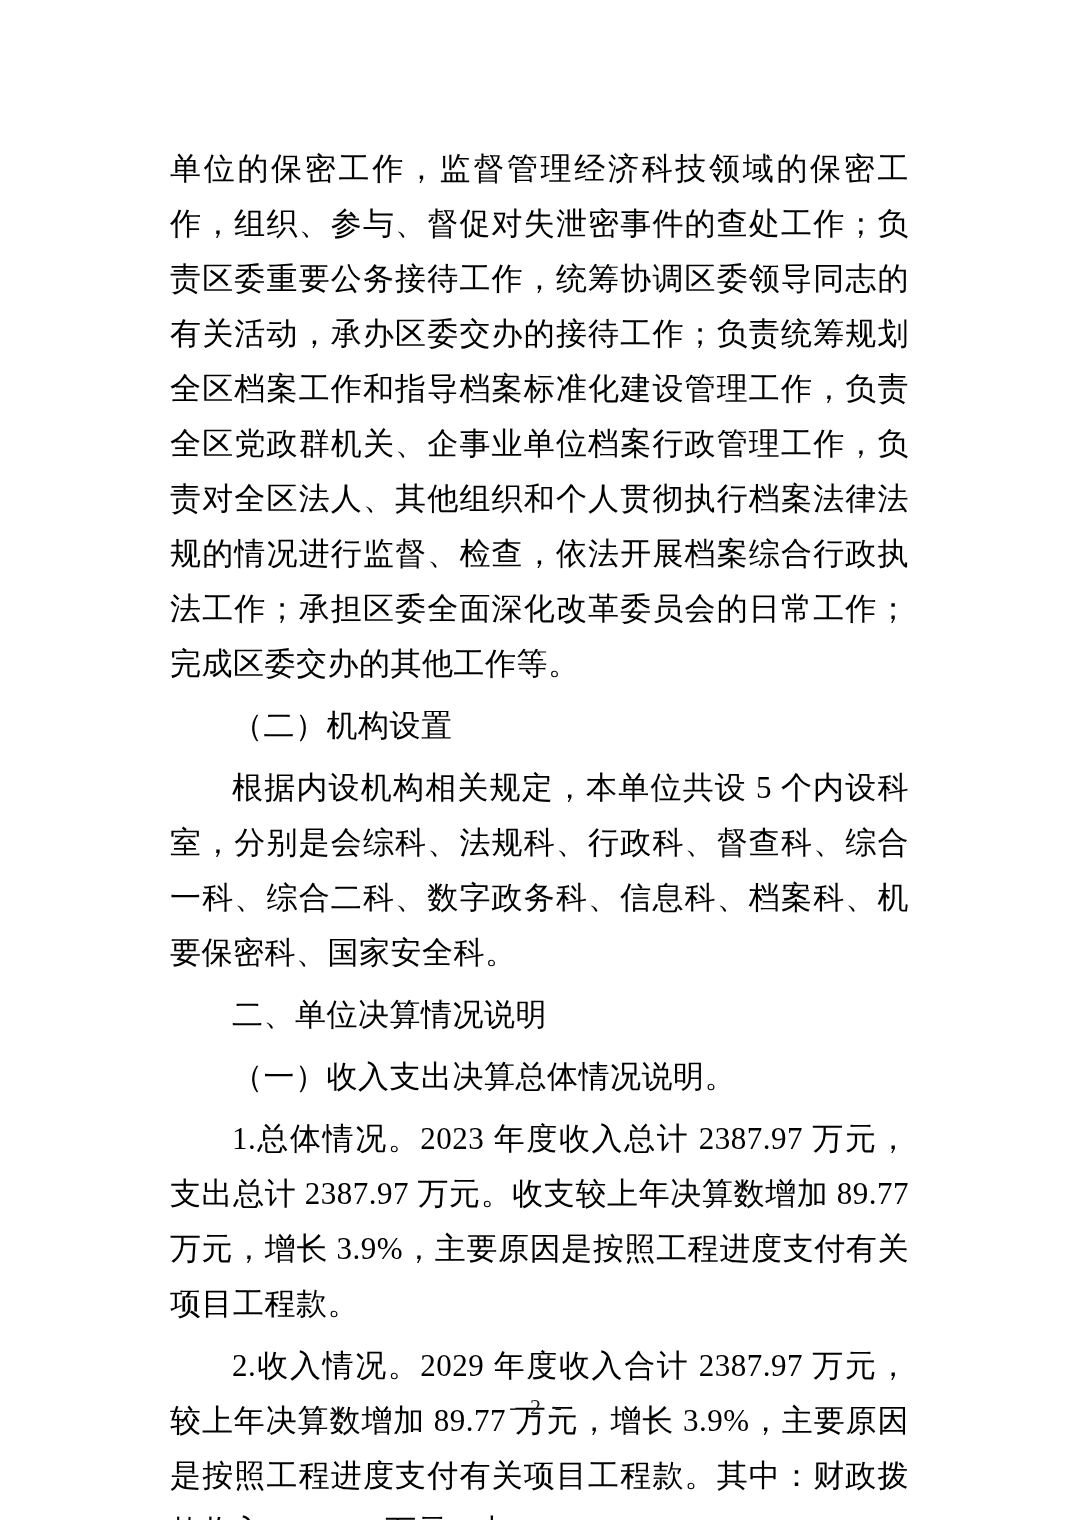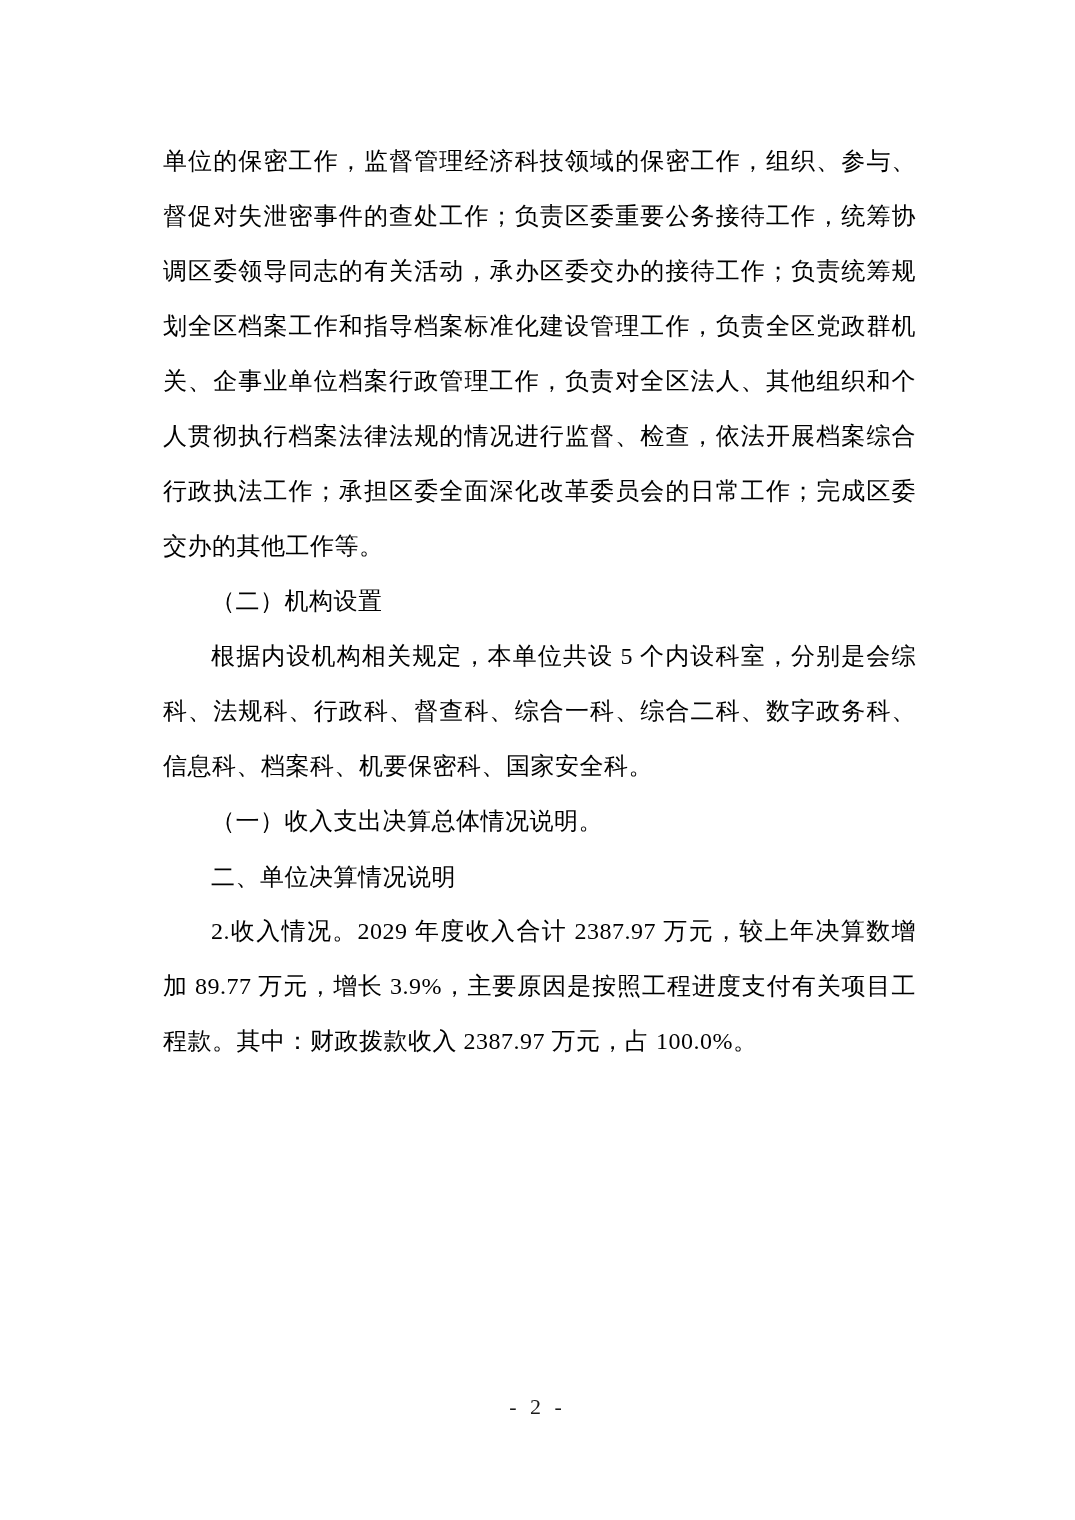--- a/index.html
+++ b/index.html
@@ -23,22 +23,22 @@
       height: 1520px;
       background: #ffffff;
     }
     .content {
       position: absolute;
       left: 163px;
       top: 134px;
       width: 753px;
     }
     .content p {
-      margin: 0;
-      font-size: 24px;
+      margin: 7px;
+      font-size: 31px;
       line-height: 55px;
       text-align: justify;
       text-justify: inter-ideograph;
       letter-spacing: 0.5px;
       font-weight: 400;
     }
     .indent {
       text-indent: 2em;
     }
     
@@ -65,18 +65,19 @@
     }
   </style>
 </head>
 <body>
 
 <div class="page">
   <div class="content">
     <p>单位的保密工作，监督管理经济科技领域的保密工作，组织、参与、督促对失泄密事件的查处工作；负责区委重要公务接待工作，统筹协调区委领导同志的有关活动，承办区委交办的接待工作；负责统筹规划全区档案工作和指导档案标准化建设管理工作，负责全区党政群机关、企事业单位档案行政管理工作，负责对全区法人、其他组织和个人贯彻执行档案法律法规的情况进行监督、检查，依法开展档案综合行政执法工作；承担区委全面深化改革委员会的日常工作；完成区委交办的其他工作等。</p>
     <p class="indent h-kai">（二）机构设置</p>
     <p class="indent">根据内设机构相关规定，本单位共设 5 个内设科室，分别是会综科、法规科、行政科、督查科、综合一科、综合二科、数字政务科、信息科、档案科、机要保密科、国家安全科。</p>
+    <p class="indent h-hei">二、单位决算情况说明</p>
     <p class="indent h-kai">（一）收入支出决算总体情况说明。</p>
-    <p class="indent h-hei">二、单位决算情况说明</p>
+    <p class="indent">1.总体情况。2023 年度收入总计 2387.97 万元，支出总计 2387.97 万元。收支较上年决算数增加 89.77 万元，增长 3.9%，主要原因是按照工程进度支付有关项目工程款。</p>
     <p class="indent">2.收入情况。2029 年度收入合计 2387.97 万元，较上年决算数增加 89.77 万元，增长 3.9%，主要原因是按照工程进度支付有关项目工程款。其中：财政拨款收入 2387.97 万元，占 100.0%。</p>
   </div>
   <div class="footer">- 2 -</div>
 </div>
 
 </body></html>

